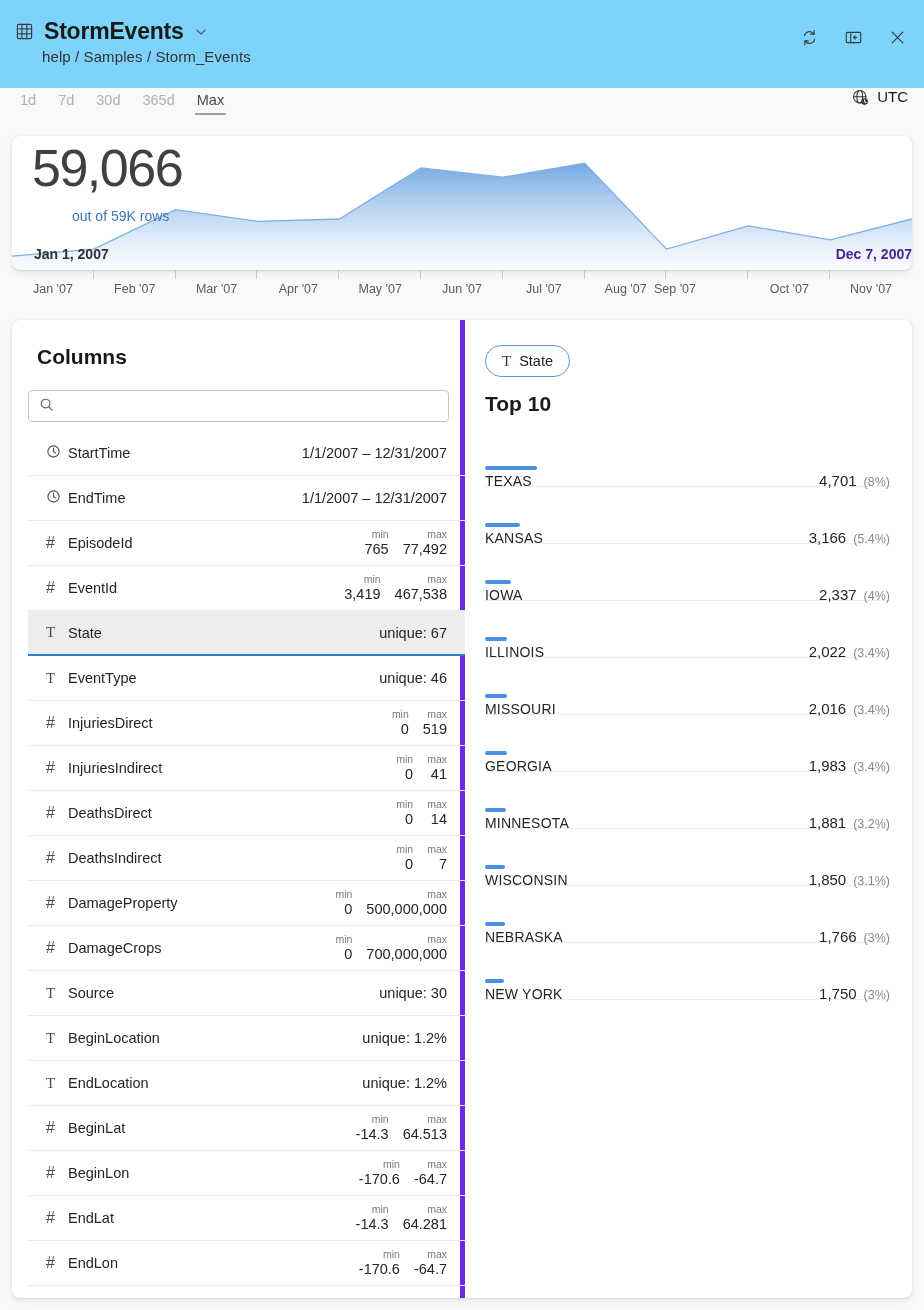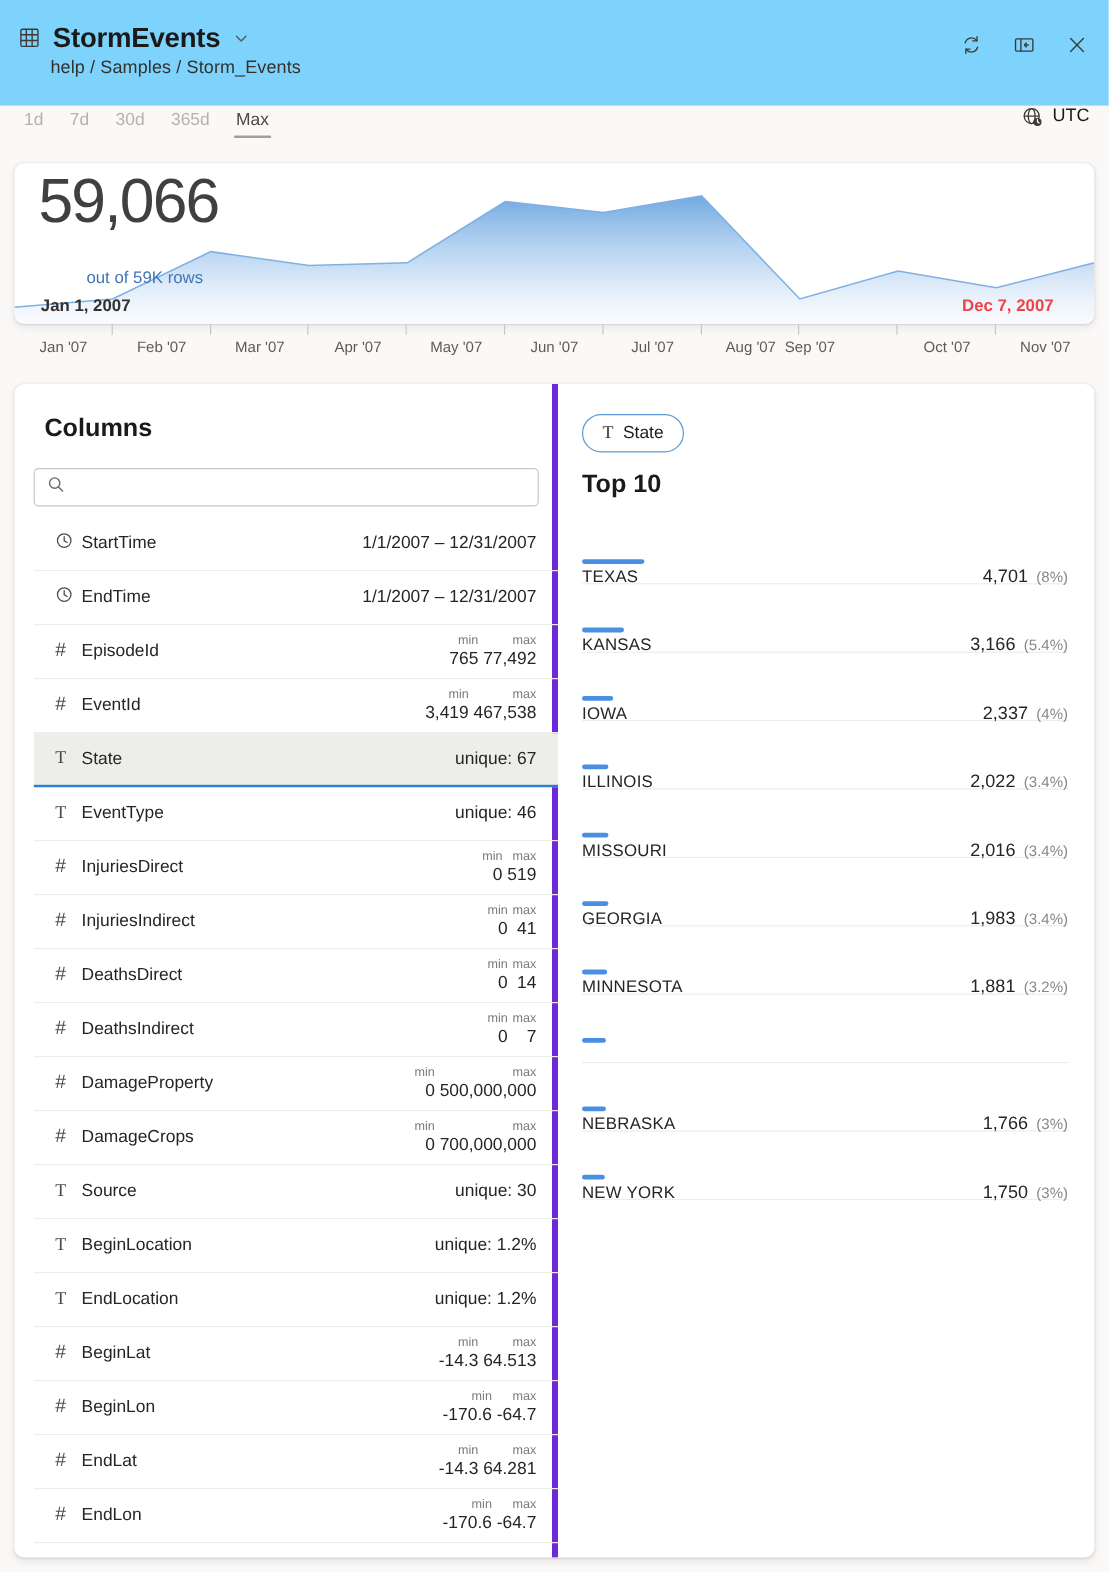--- a/index.html
+++ b/index.html
@@ -33,25 +33,25 @@
   .tz-label { font-size:15px; color:#1b1a19; }
 
   
   .chart-card {
     position:absolute; left:12px; top:136px; width:900px; height:134px;
     background:#fff; border-radius:8px; overflow:hidden;
     box-shadow: 0 0.6px 1.8px rgba(0,0,0,.10), 0 3px 7px rgba(0,0,0,.07);
   }
   .chart-svg { position:absolute; inset:0; width:900px; height:134px; display:block; }
   .bignum { position:absolute; left:20px; top:6px; font-size:52px; font-weight:400; color:#404040; letter-spacing:-1.5px; line-height:1; }
-  .subnum { position:absolute; left:60px; top:87px; font-size:14px; color:#3f76b5; }
+  .subnum { position:absolute; left:60px; top:72px; font-size:14px; color:#3f76b5; }
   .dist-pill { position:absolute; right:16px; top:22px; display:flex; align-items:center; gap:8px; cursor:pointer; }
   .dist-label { font-size:15px; font-weight:600; color:#242424; }
   .range-start { position:absolute; left:22px; bottom:8px; font-size:14px; font-weight:700; color:#323130; }
-  .range-end { position:absolute; right:34px; bottom:8px; font-size:14px; font-weight:700; color:#ef4444;padding-left:15px; }
+  .range-end { position:absolute; right:0; bottom:8px; font-size:14px; font-weight:700; color:#4c1d95;padding-left:15px; }
 
   
   .axis { position:absolute; left:0; top:270px; width:924px; height:34px; }
   .tick { position:absolute; top:12px; font-size:12.5px; color:#5c5b59; transform:translateX(-50%); white-space:nowrap; }
   .tickmark { position:absolute; top:0px; width:1px; height:9px; background:#c9c7c5; }
 
   
   .panels {
     position:absolute; left:12px; top:320px; width:900px; height:978px;
     background:#fff; border-radius:8px;
@@ -80,21 +80,21 @@
 
   .col-row {
     position:relative; display:flex; align-items:center; height:45px;
     border-bottom:1px solid #eeedec; padding:0 18px 0 18px; cursor:pointer;
   }
   .col-row.selected { background:#ededeb; border-bottom:2px solid #2b7cd3; }
   .type-icon { width:22px; font-size:15px; color:#4d4b49; flex:0 0 22px; text-align:left; font-family:"Liberation Serif", serif; }
   .type-icon.hash { font-family:"Liberation Sans", sans-serif; font-size:16px; }
   .col-name { font-size:14.5px; color:#262524; flex:1; }
   .col-meta { font-size:14.5px; color:#262524; text-align:right; white-space:nowrap; }
-  .mm { display:flex; gap:4px; align-items:flex-end; }
+  .mm { display:flex; gap:14px; align-items:flex-end; }
   .mm-cell { display:flex; flex-direction:column; align-items:flex-end; line-height:1.12; }
   .mm-lbl { font-size:10.5px; color:#7d7b79; }
   .mm-val { font-size:14.5px; color:#262524; }
 
   
   .field-chip {
     position:absolute; left:20px; top:25px; height:32px; padding:0 16px;
     border:1px solid #5b9bd5; border-radius:16px; display:flex; align-items:center; gap:8px;
     color:#1b1a19; font-size:14.5px; cursor:pointer; background:#fff;
   }
@@ -526,20 +526,27 @@
             <div class="tr-head">
          <span class="tr-name">MINNESOTA</span>
          <span class="tr-right">
            <span class="tr-val">1,881</span>
            <span class="tr-pct">(3.2%)</span>
          </span>
        </div>
        <div class="tr-bar" style="width:20.8px;background:#4a90e2;"></div>
           </div>
           <div class="top-row">
+            <div class="tr-head">
+         <span class="tr-name">WISCONSIN</span>
+         <span class="tr-right">
+           <span class="tr-val">1,850</span>
+           <span class="tr-pct">(3.1%)</span>
+         </span>
+       </div>
        <div class="tr-bar" style="width:20.4px;background:#4a90e2;"></div>
           </div>
           <div class="top-row">
             <div class="tr-head">
          <span class="tr-name">NEBRASKA</span>
          <span class="tr-right">
            <span class="tr-val">1,766</span>
            <span class="tr-pct">(3%)</span>
          </span>
        </div>

